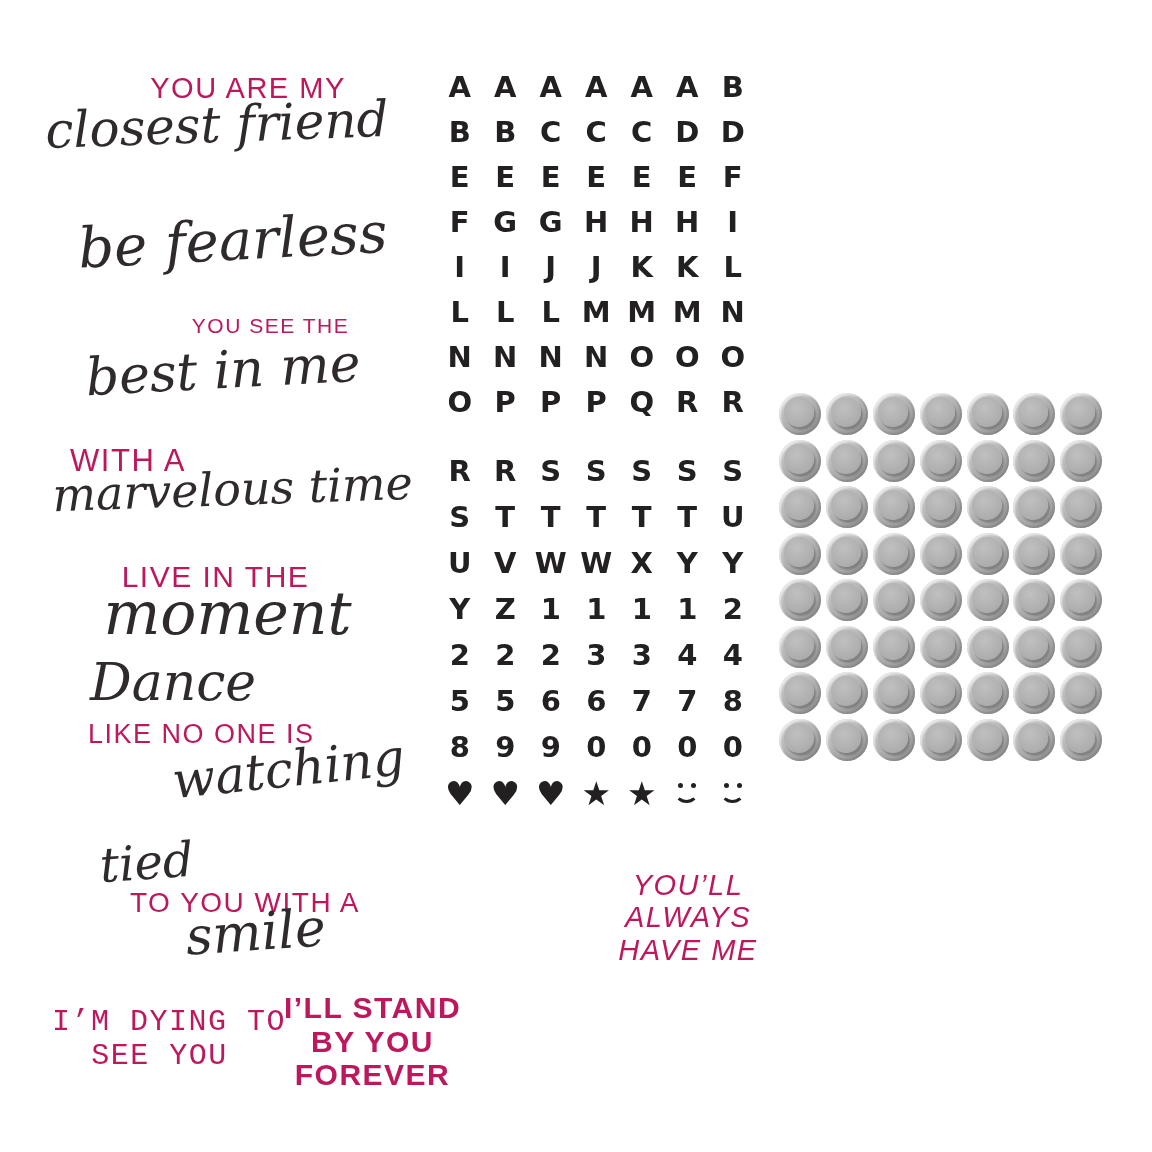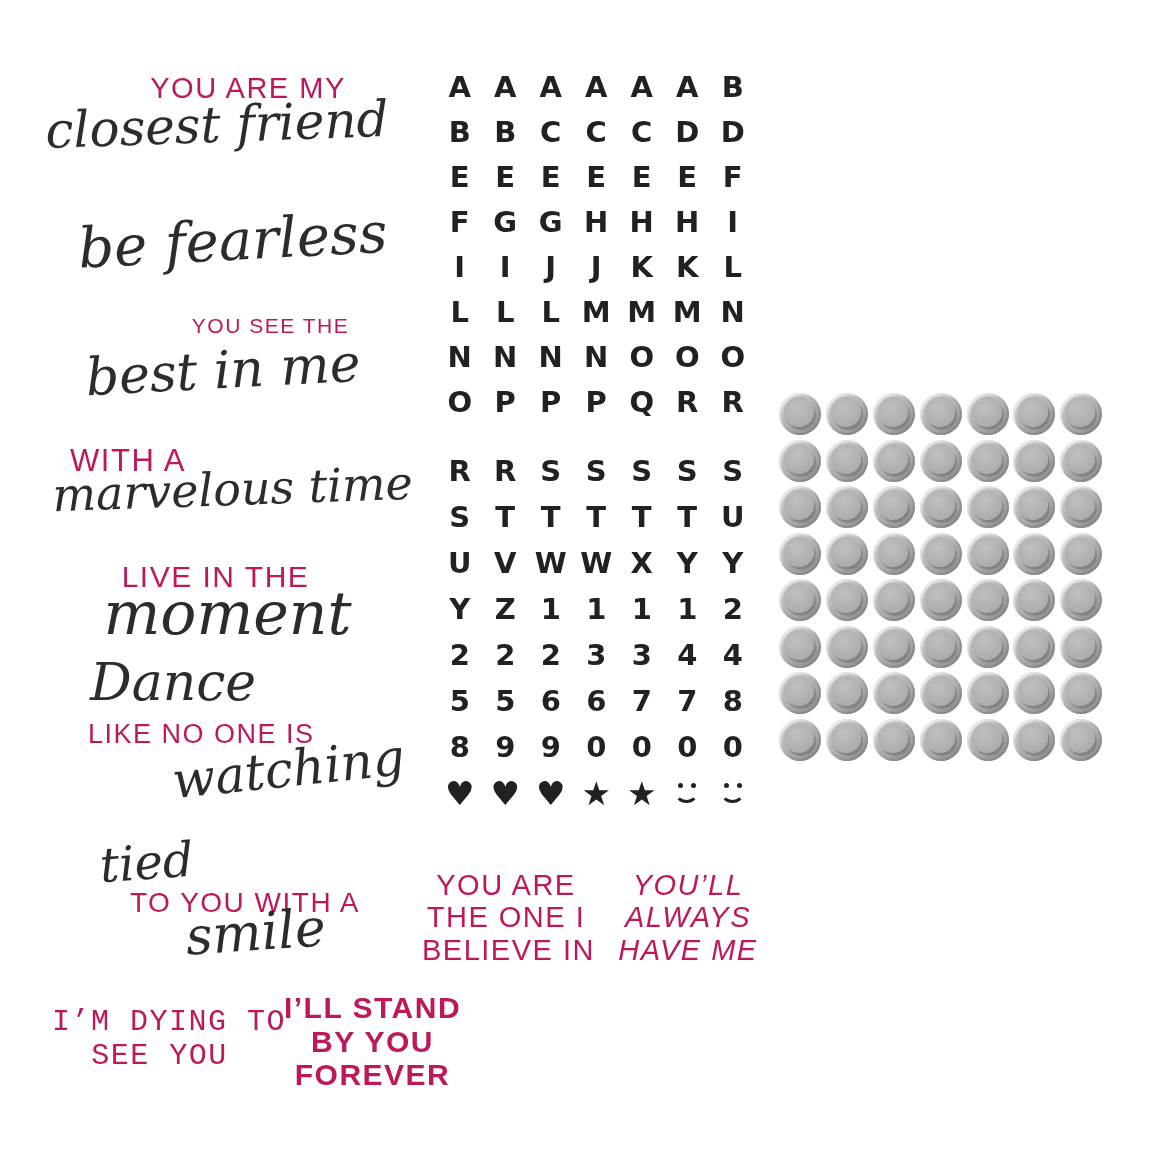--- a/index.html
+++ b/index.html
@@ -111,23 +111,20 @@
   <div class="script s6c">watching</div>
   <div class="script s7a">tied</div>
   <div class="caps s7b">TO YOU WITH A</div>
   <div class="script s7c">smile</div>
 
   <div class="caps s8">I’M DYING TO
 SEE YOU</div>
   <div class="caps s9">I’LL STAND
 BY YOU
 FOREVER</div>
-  <div class="caps s11">YOU ARE
-THE ONE I
-BELIEVE IN</div>
   <div class="caps s12">YOU’LL
 ALWAYS
 HAVE ME</div>
 
   <div class="letter-grid grid-top">
       <div class="cell">A</div>
       <div class="cell">A</div>
       <div class="cell">A</div>
       <div class="cell">A</div>
       <div class="cell">A</div>

